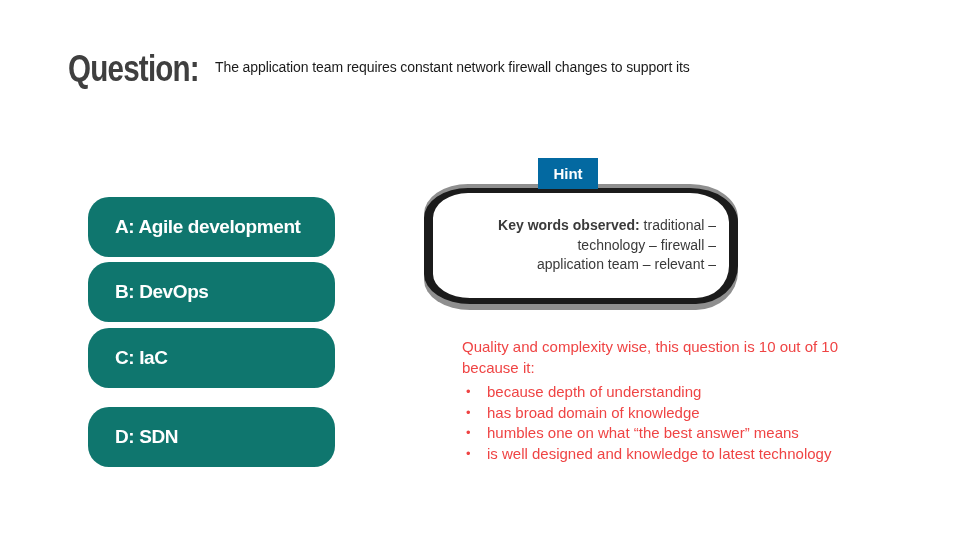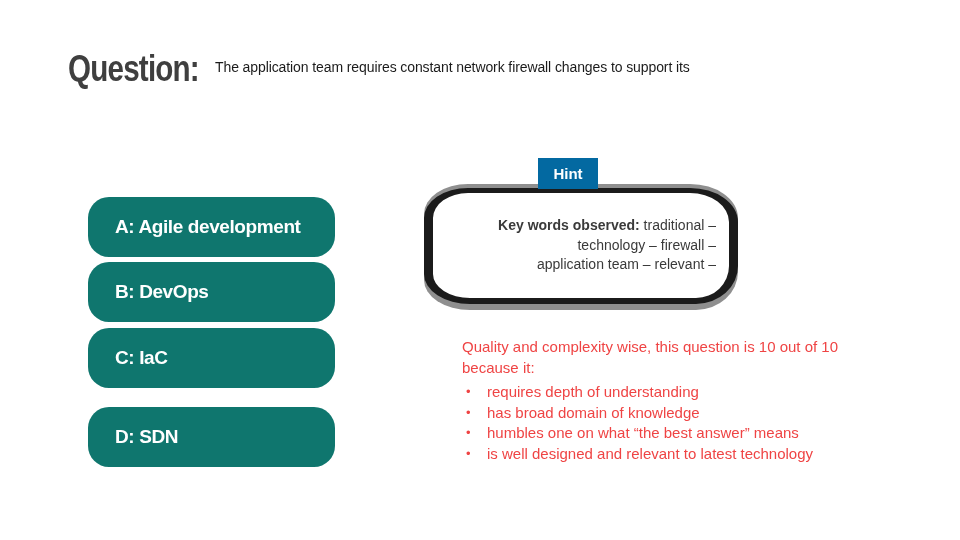--- a/index.html
+++ b/index.html
@@ -74,30 +74,30 @@
   <button class="answer-btn pos-a">A: Agile development</button>
   <button class="answer-btn pos-c">C: IaC</button>
   <button class="answer-btn pos-b">B: DevOps</button>
   <button class="answer-btn pos-d">D: SDN</button>
 
   <div class="note">
     <div class="note-intro">Quality and complexity wise, this question is 10 out of 10 because it:</div>
     <ul class="note-list">
       <li class="note-item">
         <span class="note-dot">•</span>
-        <span class="note-text">requires depth of understanding</span>
+        <span class="note-text">because depth of understanding</span>
       </li>
       <li class="note-item">
         <span class="note-dot">•</span>
         <span class="note-text">has broad domain of knowledge</span>
       </li>
       <li class="note-item">
         <span class="note-dot">•</span>
         <span class="note-text">humbles one on what “the best answer” means</span>
       </li>
       <li class="note-item">
         <span class="note-dot">•</span>
-        <span class="note-text">is well designed and relevant to latest technology</span>
+        <span class="note-text">is well designed and knowledge to latest technology</span>
       </li>
     </ul>
   </div>
 
 </div>
 
 </body></html>

